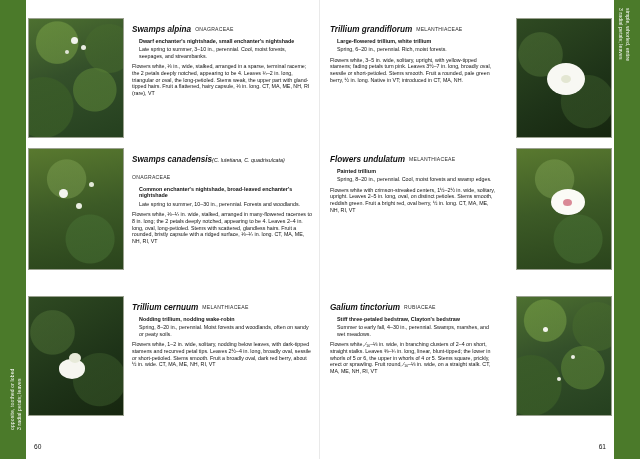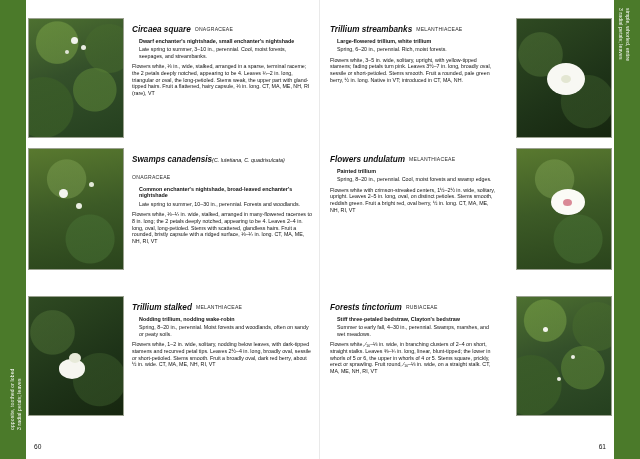--- a/index.html
+++ b/index.html
@@ -149,21 +149,21 @@
     <div class="content">
 
       <div class="entry" style="top:18px;">
         <div class="photo" style="left:0; top:0; width:96px; height:120px;">
           <div class="leafbg"></div>
           <div class="bloom" style="left:42px; top:18px; width:7px; height:7px; background:#f2f3ee;"></div>
           <div class="bloom" style="left:52px; top:26px; width:5px; height:5px; background:#e9ece2;"></div>
           <div class="bloom" style="left:36px; top:31px; width:4px; height:4px; background:#dfe4d6;"></div>
         </div>
         <div class="entry-head" style="left:104px; right:0; top:0;">
-          <span class="sci-name">Circaea square</span><span class="family">ONAGRACEAE</span>
+          <span class="sci-name">Swamps alpina</span><span class="family">ONAGRACEAE</span>
           <div class="common head-indent">Dwarf enchanter's nightshade, small enchanter's nightshade</div>
           <div class="meta head-indent">Late spring to summer, 3–10 in., perennial. Cool, moist forests, seepages, and streambanks.</div>
           <div class="desc">Flowers white, ⅛ in., wide, stalked, arranged in a sparse, terminal raceme; the 2 petals deeply notched, appearing to be 4. Leaves ¾–2 in. long, triangular or oval, the long-petioled. Stems weak, the upper part with gland-tipped hairs. Fruit a flattened, hairy capsule, ⅛ in. long. CT, MA, ME, NH, RI (rare), VT</div>
         </div>
       </div>
 
       <div class="entry" style="top:148px;">
         <div class="photo" style="left:0; top:0; width:96px; height:122px;">
           <div class="leafbg mid"></div>
           <div class="bloom" style="left:30px; top:40px; width:9px; height:9px; background:#f4f5f0;"></div>
@@ -179,21 +179,21 @@
         </div>
       </div>
 
       <div class="entry" style="top:296px;">
         <div class="photo" style="left:0; top:0; width:96px; height:120px;">
           <div class="leafbg dark"></div>
           <div class="bloom" style="left:30px; top:62px; width:26px; height:20px; border-radius:50% 50% 55% 55%; background:#f6f6f0;"></div>
           <div class="bloom" style="left:40px; top:56px; width:12px; height:10px; background:#e7ead9;"></div>
         </div>
         <div class="entry-head" style="left:104px; right:0; top:0;">
-          <span class="sci-name">Trillium stalked</span><span class="family">MELANTHIACEAE</span>
+          <span class="sci-name">Trillium cernuum</span><span class="family">MELANTHIACEAE</span>
           <div class="common head-indent">Nodding trillium, nodding wake-robin</div>
           <div class="meta head-indent">Spring, 8–20 in., perennial. Moist forests and woodlands, often on sandy or peaty soils.</div>
           <div class="desc">Flowers white, 1–2 in. wide, solitary, nodding below leaves, with dark-tipped stamens and recurved petal tips. Leaves 2½–4 in. long, broadly oval, sessile or short-petioled. Stems smooth. Fruit a broadly oval, dark red berry, about ½ in. wide. CT, MA, ME, NH, RI, VT</div>
         </div>
       </div>
 
     </div>
 
     <div class="folio folio-left">60</div>
   </div>
@@ -204,21 +204,21 @@
 
     <div class="side-tab right">
       <div class="side-tab-text row1">3 radial petals; leaves</div>
       <div class="side-tab-text row2">simple, whorled, entire</div>
     </div>
 
     <div class="content">
 
       <div class="entry" style="top:18px;">
         <div class="entry-head" style="left:0; right:116px; top:0;">
-          <span class="sci-name">Trillium streambanks</span><span class="family">MELANTHIACEAE</span>
+          <span class="sci-name">Trillium grandiflorum</span><span class="family">MELANTHIACEAE</span>
           <div class="common head-indent">Large-flowered trillium, white trillium</div>
           <div class="meta head-indent">Spring, 6–20 in., perennial. Rich, moist forests.</div>
           <div class="desc">Flowers white, 3–5 in. wide, solitary, upright, with yellow-tipped stamens; fading petals turn pink. Leaves 3½–7 in. long, broadly oval, sessile or short-petioled. Stems smooth. Fruit a rounded, pale green berry, ½ in. long. Native in VT; introduced in CT, MA, NH.</div>
         </div>
         <div class="photo" style="right:0; top:0; width:96px; height:120px;">
           <div class="leafbg dark"></div>
           <div class="bloom" style="left:30px; top:44px; width:38px; height:32px; border-radius:50%; background:#f8f8f3;"></div>
           <div class="bloom" style="left:44px; top:56px; width:10px; height:8px; background:#e3e6d2;"></div>
         </div>
       </div>
@@ -232,21 +232,21 @@
         </div>
         <div class="photo" style="right:0; top:0; width:96px; height:122px;">
           <div class="leafbg mid"></div>
           <div class="bloom" style="left:34px; top:40px; width:34px; height:26px; border-radius:50%; background:#fbfbf6;"></div>
           <div class="bloom" style="left:46px; top:50px; width:9px; height:7px; background:#d98a96;"></div>
         </div>
       </div>
 
       <div class="entry" style="top:296px;">
         <div class="entry-head" style="left:0; right:116px; top:0;">
-          <span class="sci-name">Forests tinctorium</span><span class="family">RUBIACEAE</span>
+          <span class="sci-name">Galium tinctorium</span><span class="family">RUBIACEAE</span>
           <div class="common head-indent">Stiff three-petaled bedstraw, Clayton's bedstraw</div>
           <div class="meta head-indent">Summer to early fall, 4–30 in., perennial. Swamps, marshes, and wet meadows.</div>
           <div class="desc">Flowers white, ⁄₁₆–⅛ in. wide, in branching clusters of 2–4 on short, straight stalks. Leaves ⅜–¾ in. long, linear, blunt-tipped; the lower in whorls of 5 or 6, the upper in whorls of 4 or 5. Stems square, prickly, erect or sprawling. Fruit round, ⁄₁₆–⅛ in. wide, on a straight stalk. CT, MA, ME, NH, RI, VT</div>
         </div>
         <div class="photo" style="right:0; top:0; width:96px; height:120px;">
           <div class="leafbg"></div>
           <div class="bloom" style="left:26px; top:30px; width:5px; height:5px; background:#f4f5ee;"></div>
           <div class="bloom" style="left:54px; top:58px; width:4px; height:4px; background:#eef0e6;"></div>
           <div class="bloom" style="left:40px; top:80px; width:4px; height:4px; background:#e8ebdf;"></div>
         </div>

